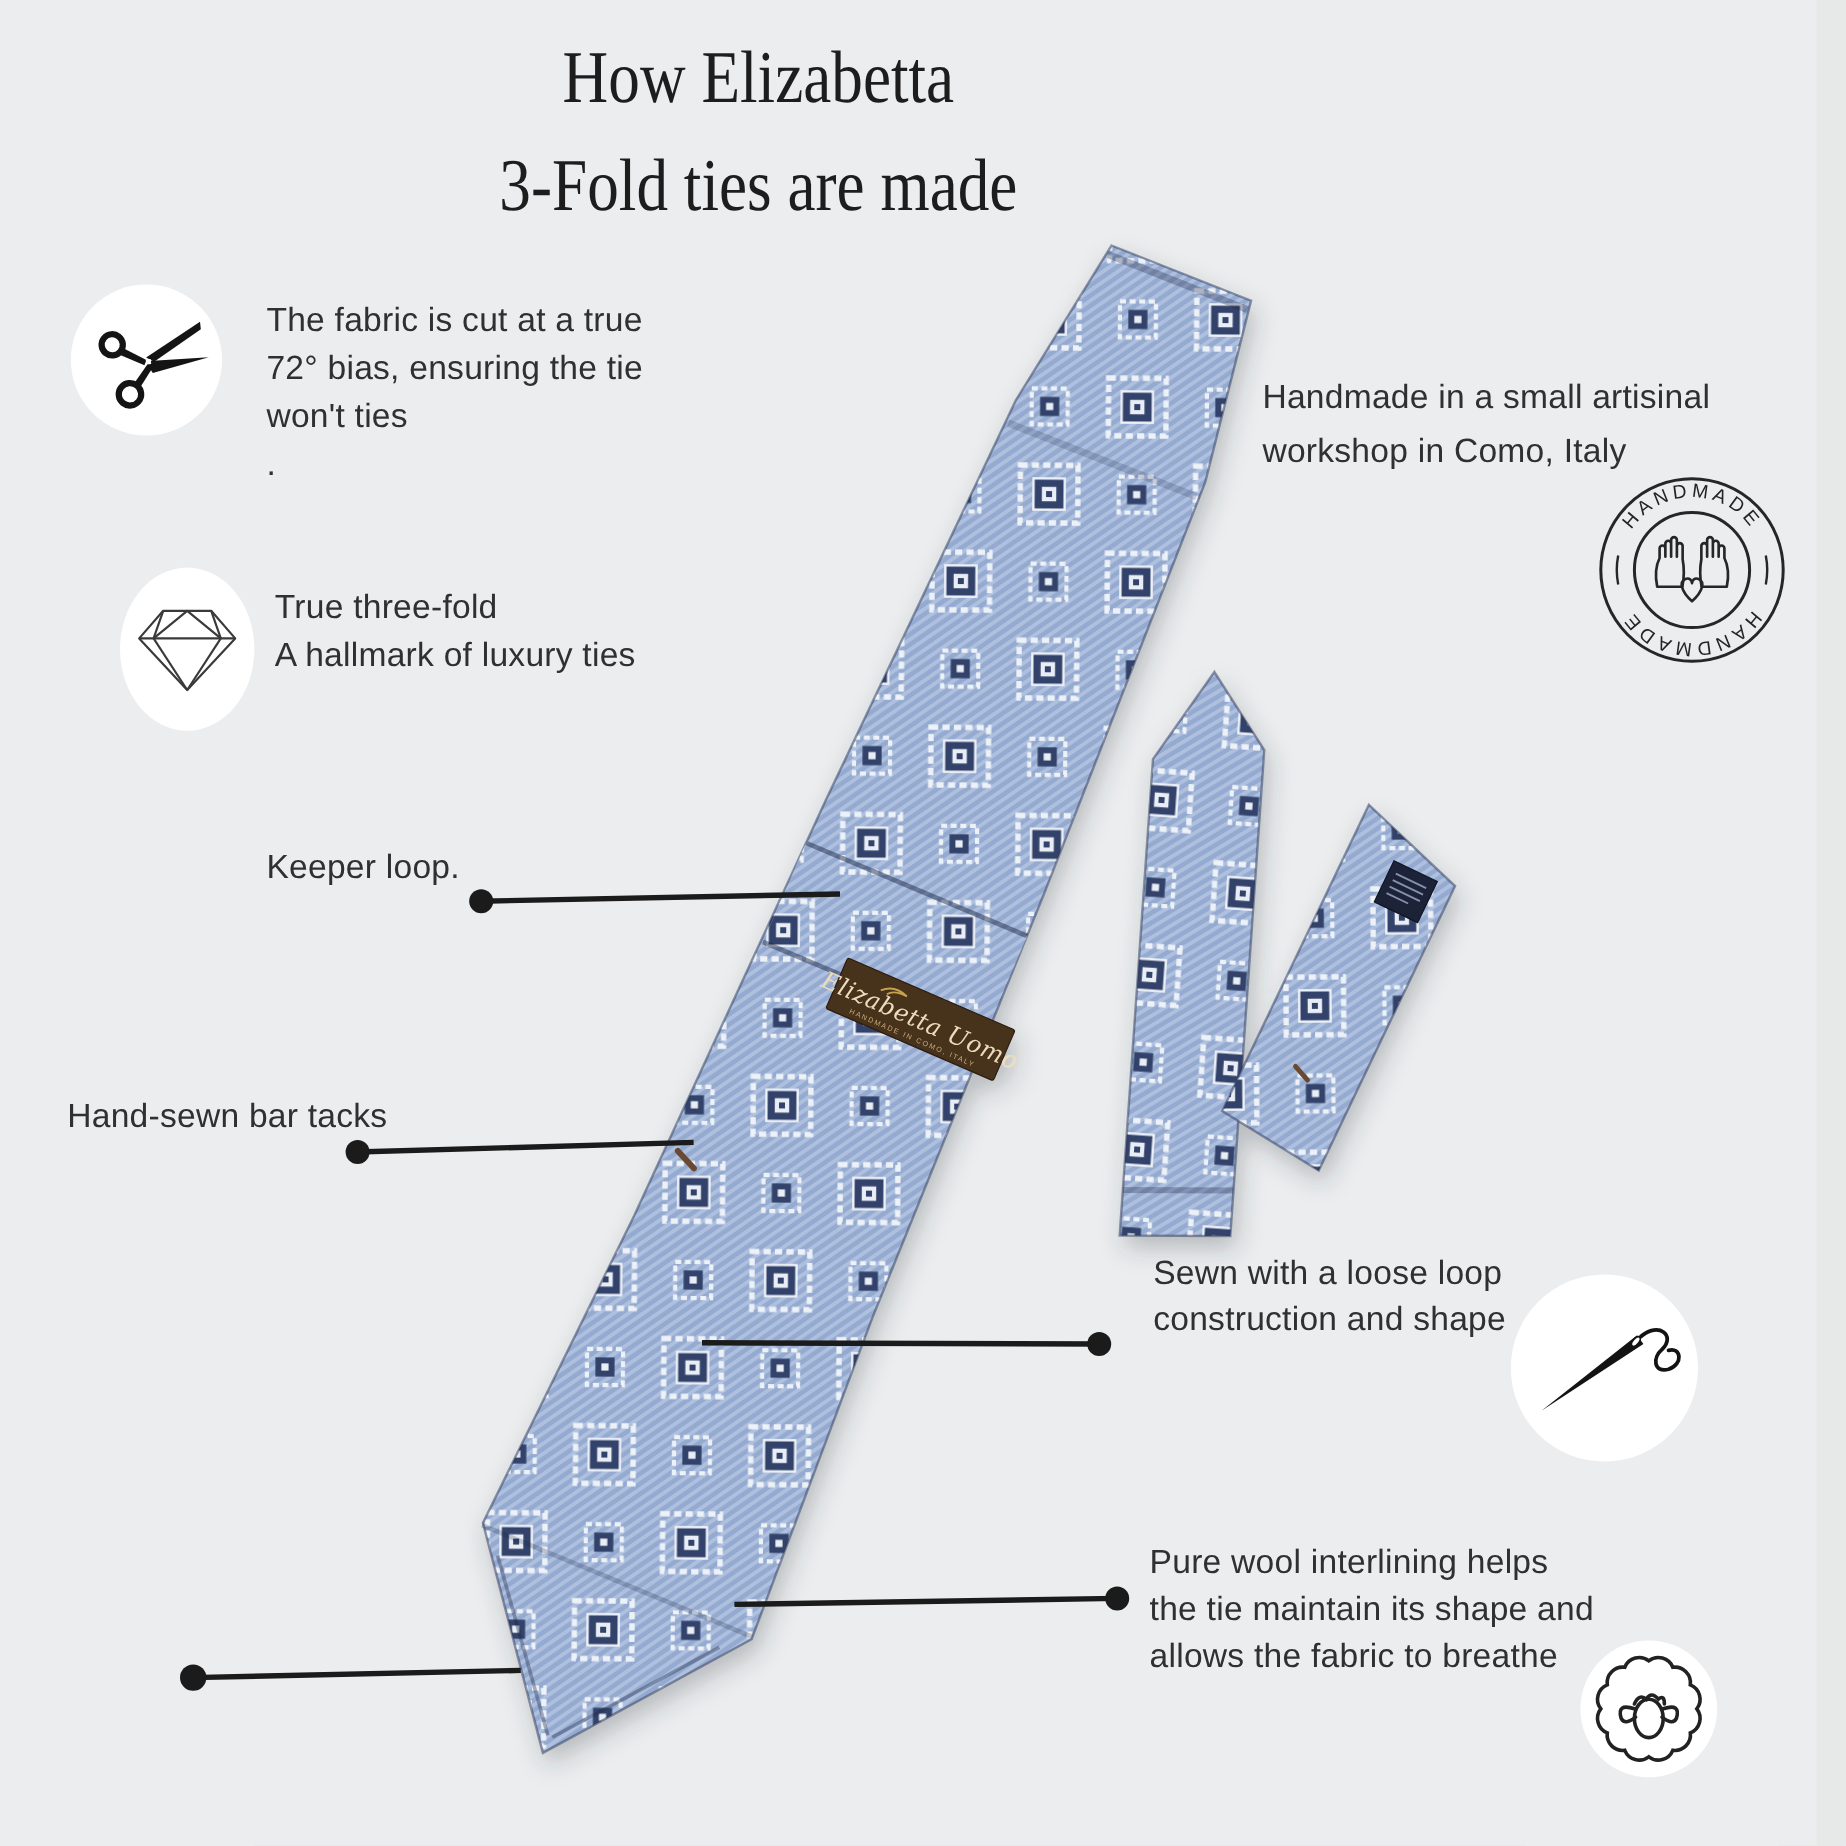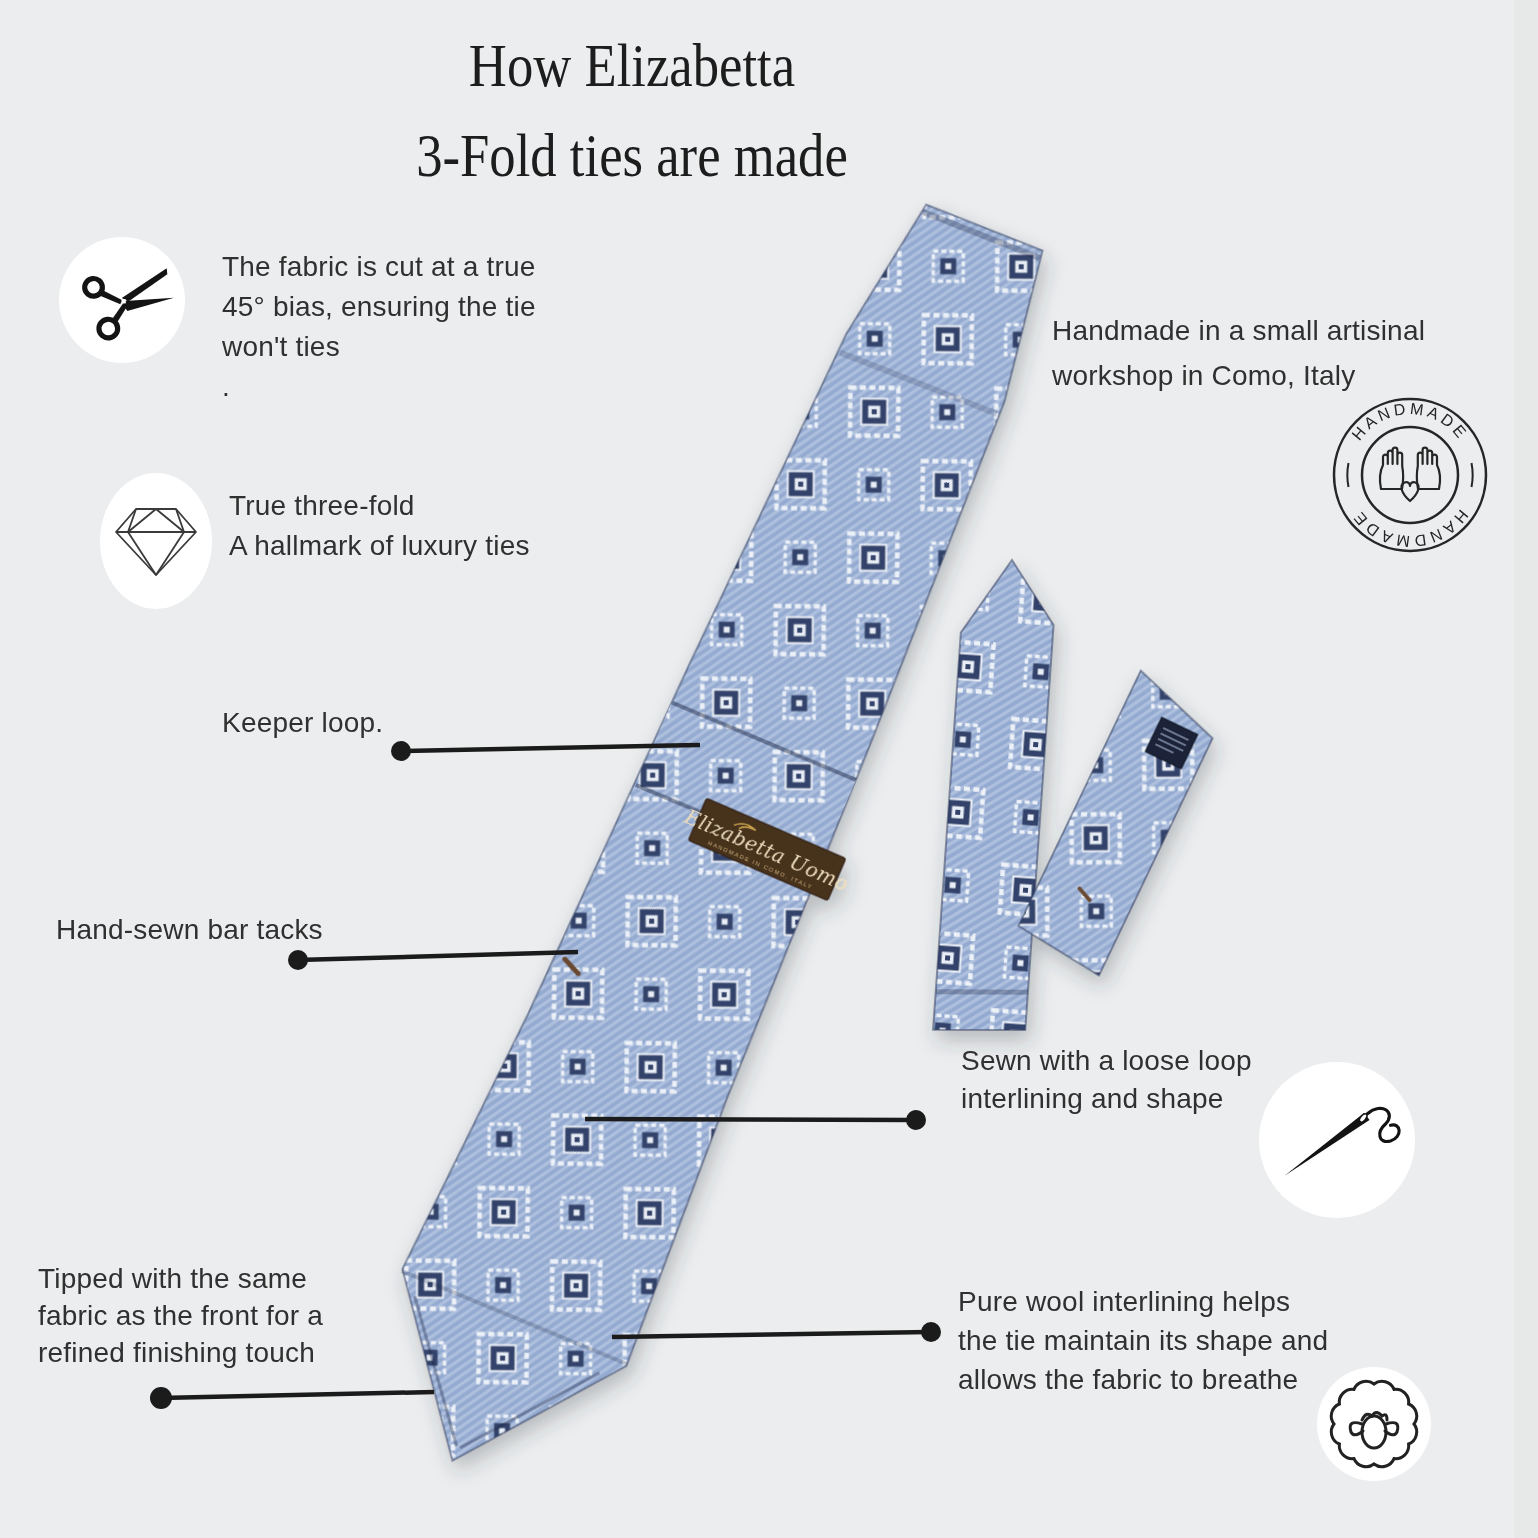--- a/index.html
+++ b/index.html
@@ -212,21 +212,21 @@
         <ellipse cx="0" cy="8" rx="12" ry="16"></ellipse>
         <path d="M -12 -4 Q -8 -13 -2 -8 Q 2 -15 8 -8 Q 13 -12 13 -4"></path>
         <path d="M -12 0 Q -27 -5 -23 8 Q -20 14 -11 7"></path>
         <path d="M 12 0 Q 27 -5 23 8 Q 20 14 11 7"></path>
       </g>
     </svg>
   </div>
 
   <div class="co" style="left:222px;top:247px">
     <div>The fabric is cut at a true</div>
-    <div>45° bias, ensuring the tie</div>
+    <div>72° bias, ensuring the tie</div>
     <div>won't ties</div>
     <div>.</div>
   </div>
 
   <div class="co" style="left:229px;top:486px">
     <div>True three-fold</div>
     <div>A hallmark of luxury ties</div>
   </div>
 
   <div class="co" style="left:222px;top:703px">
@@ -237,28 +237,23 @@
     <div>Hand-sewn bar tacks</div>
   </div>
 
   <div class="co lh45" style="left:1052px;top:308px">
     <div>Handmade in a small artisinal</div>
     <div>workshop in Como, Italy</div>
   </div>
 
   <div class="co lh38" style="left:961px;top:1042px">
     <div>Sewn with a loose loop</div>
-    <div>interlining and shape</div>
-  </div>
-
-  <div class="co lh37" style="left:38px;top:1260px">
-    <div>Tipped with the same</div>
-    <div>fabric as the front for a</div>
-    <div>refined finishing touch</div>
-  </div>
+    <div>construction and shape</div>
+  </div>
+
 
   <div class="co lh39" style="left:958px;top:1282px">
     <div>Pure wool interlining helps</div>
     <div>the tie maintain its shape and</div>
     <div>allows the fabric to breathe</div>
   </div>
 
 </div>
 
 </body></html>

